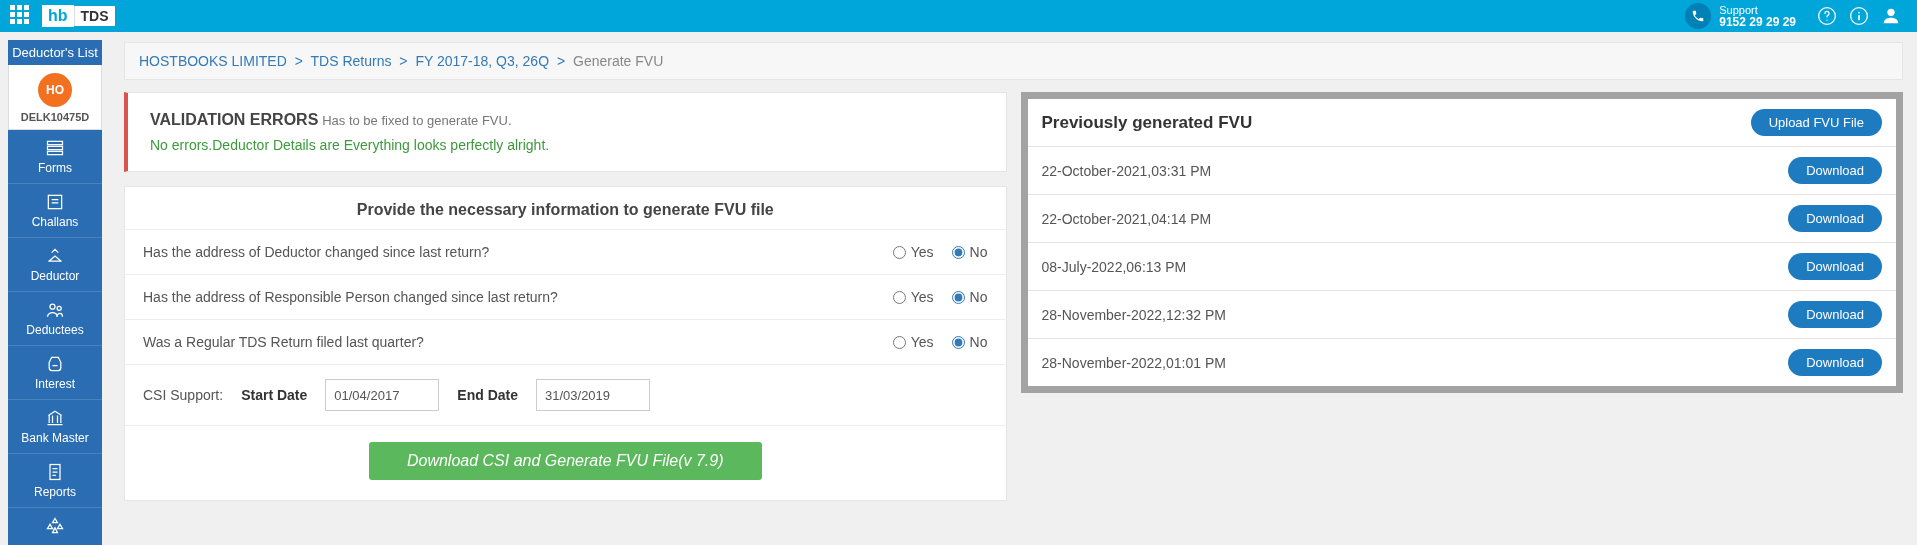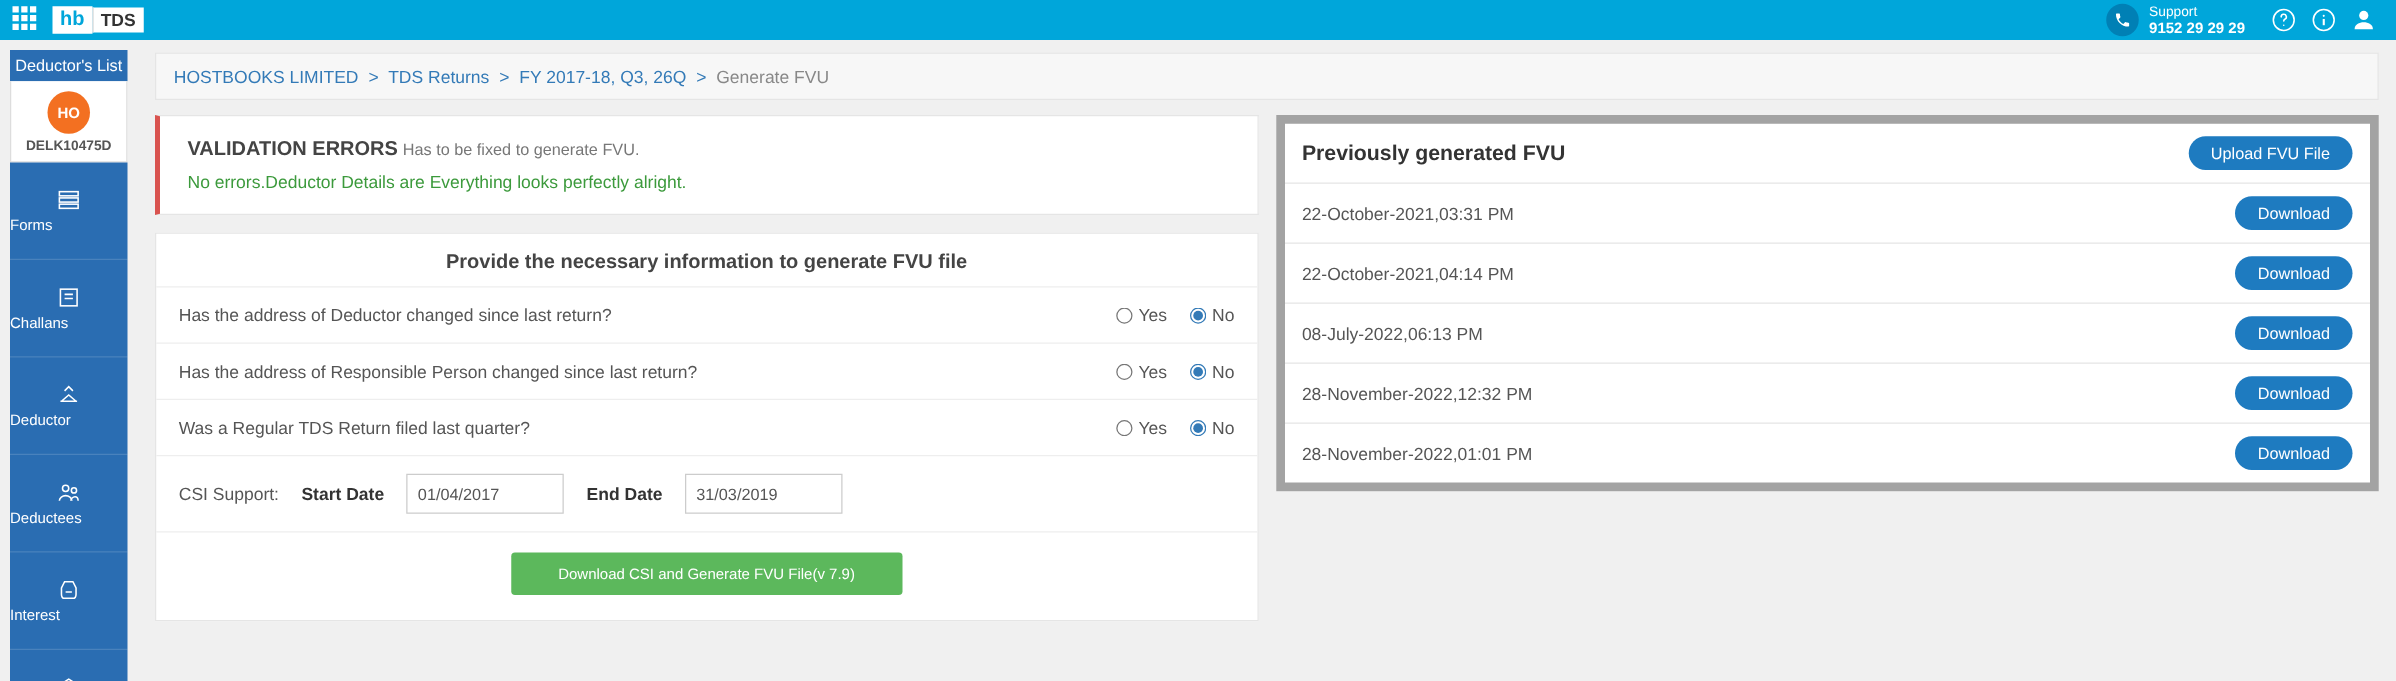--- a/index.html
+++ b/index.html
@@ -75,21 +75,21 @@
     border-top: none;
   }
   .sidebar-profile .avatar {
     width: 34px; height: 34px; border-radius: 50%; background: #f37021;
     color: #fff; display: inline-flex; align-items: center; justify-content: center;
     font-weight: bold; font-size: 12px;
   }
   .sidebar-profile .tan { font-size: 11px; color: #555; margin-top: 4px; font-weight: 600; }
   .sidebar-nav { background: #2a6db2; }
   .sidebar-nav .nav-item {
-    color: #fff; text-align: left; padding: 20px 0;
+    color: #fff; text-align: center; padding: 8px 0;
     font-size: 12px; cursor: pointer;
     border-bottom: 1px solid rgba(255,255,255,0.15);
   }
   .sidebar-nav .nav-icon { display: block; margin: 0 auto 3px; }
   .sidebar-nav svg { fill: none; stroke: #fff; stroke-width: 1.5; }
 
   
   .main { flex: 1; padding: 10px 14px; min-width: 0; }
 
   .breadcrumb {
@@ -136,28 +136,28 @@
   .question-row label { display: flex; align-items: center; gap: 5px; color: #555; cursor: pointer; }
   .question-row input[type="radio"] { accent-color: #337ab7; }
 
   .csi-row {
     display: flex; align-items: center; gap: 18px;
     padding: 14px 18px; border-top: 1px solid #eee;
   }
   .csi-row .lbl { color: #555; }
   .csi-row .sublbl { font-weight: 600; color: #333; }
   .csi-row input[type="text"] {
-    height: 32px; width: 126px; border: 1px solid #ccc; padding: 0 8px;
+    height: 32px; width: 114px; border: 1px solid #ccc; padding: 0 8px;
     font-size: 13px; color: #555;
   }
 
   .btn-row { text-align: center; padding: 16px 0 20px; border-top: 1px solid #eee; }
   .btn-primary-green {
     background: #5cb85c; color: #fff; border: none;
-    padding: 10px 38px; font-size: 12px; border-radius: 3px; cursor: pointer;
+    padding: 10px 38px; font-size: 16px; border-radius: 3px; cursor: pointer; font-style: italic;
   }
 
   .fvu-box {
     background: #fff;
     border: 7px solid #a3a3a3;
   }
   .fvu-header {
     display: flex; align-items: center; justify-content: space-between;
     padding: 10px 14px;
   }

